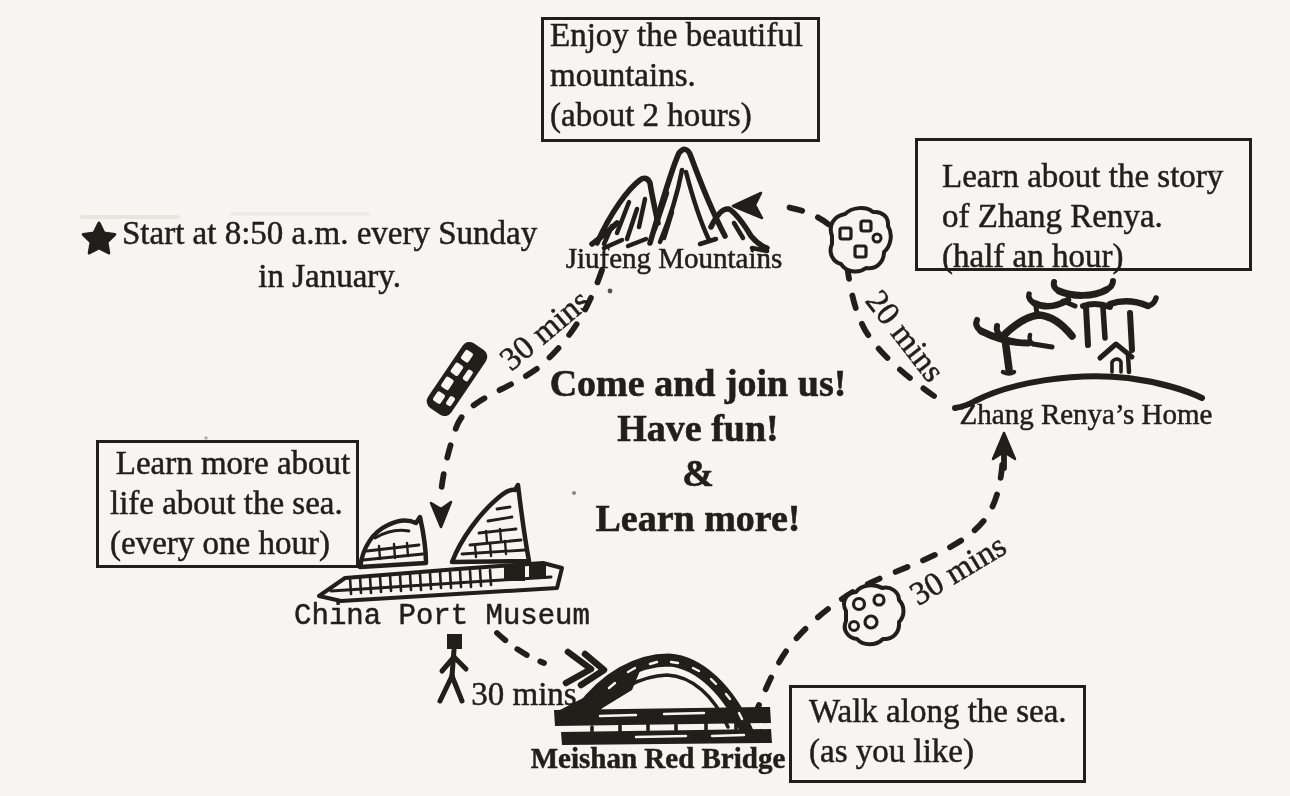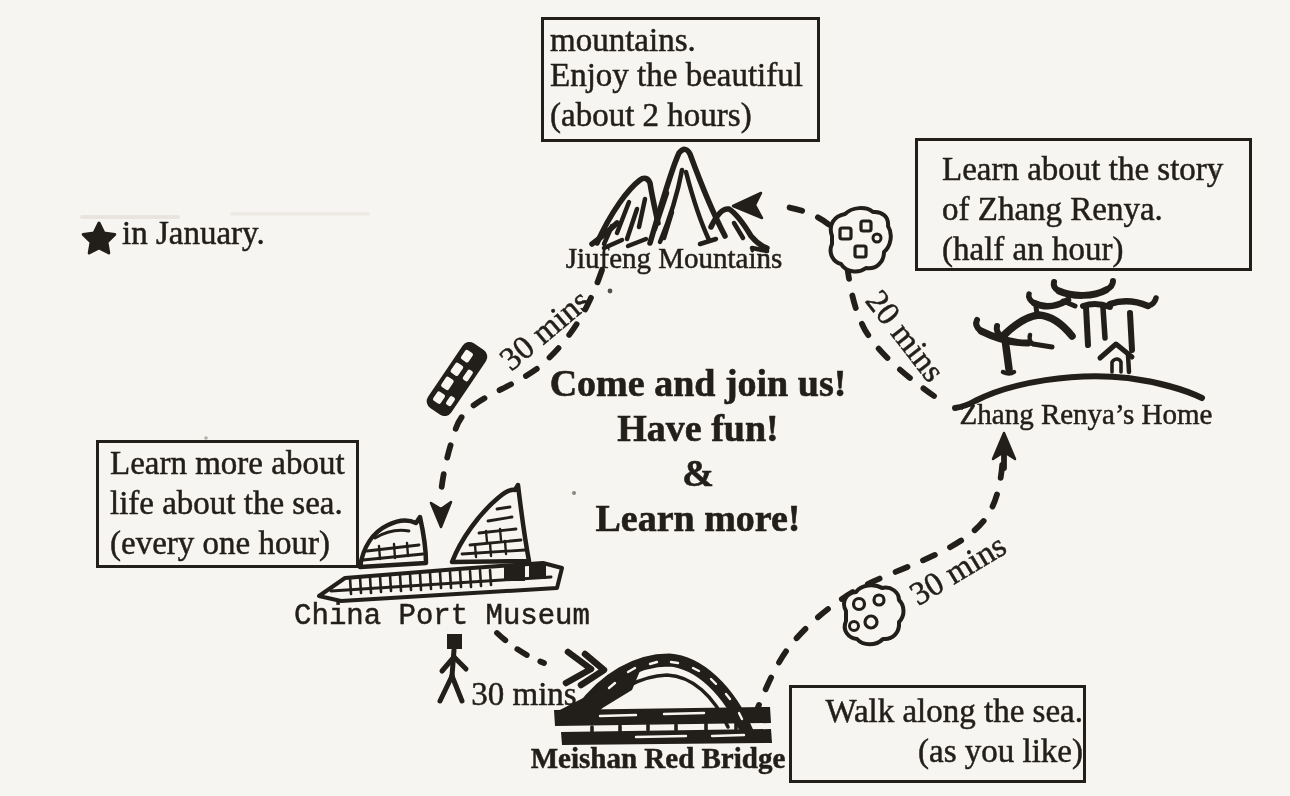--- a/index.html
+++ b/index.html
@@ -230,43 +230,44 @@
     <path d="M 454,657 L 442,671"></path>
     <path d="M 454,657 L 466,669"></path>
     <path d="M 452,676 L 440,701"></path>
     <path d="M 452,676 L 462,701"></path>
   </g>
 
   <polygon fill="var(--ink)" stroke="var(--ink)" stroke-width="3" points="99,223 103.9,232.9 114.8,234.4 106.9,242.1 108.8,253 99,247.8 89.2,253 91.1,242.1 83.2,234.4 94.1,232.9"></polygon>
 </svg>
 
 <div class="box" style="left:541px; top:17px; width:279px; height:125px; padding-left:6px;">
+  <div style="margin-top:-5px;">Enjoy the beautiful</div>
   <div>mountains.</div>
-  <div style="margin-top:-5px;">Enjoy the beautiful</div>
   <div>(about 2 hours)</div>
 </div>
 
 <div class="box" style="left:915px; top:138px; width:337px; height:133px; padding-left:24px;">
-  <div style="margin-top:8px;">Learn about the story</div>
+  <div style="margin-top:15px;">Learn about the story</div>
   <div>of Zhang Renya.</div>
   <div>(half an hour)</div>
 </div>
 
 <div class="box" style="left:96px; top:440px; width:263px; height:128px; padding-left:11px;">
-  <div style="margin-top:0px;">Learn more about</div>
+  <div style="margin-top:0px;text-align:center;">Learn more about</div>
   <div>life about the sea.</div>
   <div>(every one hour)</div>
 </div>
 
-<div class="box" style="left:789px; top:685px; width:297px; height:98px; padding:3px 0 0 17px;text-align:right;">
+<div class="box" style="left:789px; top:685px; width:297px; height:98px; padding:3px 0 0 17px;">
   <div>Walk along the sea.</div>
   <div>(as you like)</div>
 </div>
 
 <div id="note">
+  <div>Start at 8:50 a.m. every Sunday</div>
   <div class="l2">in January.</div>
 </div>
 
 <div id="motto">
   <div>Come and join us!</div>
   <div>Have fun!</div>
   <div>&amp;</div>
   <div>Learn more!</div>
 </div>
 

